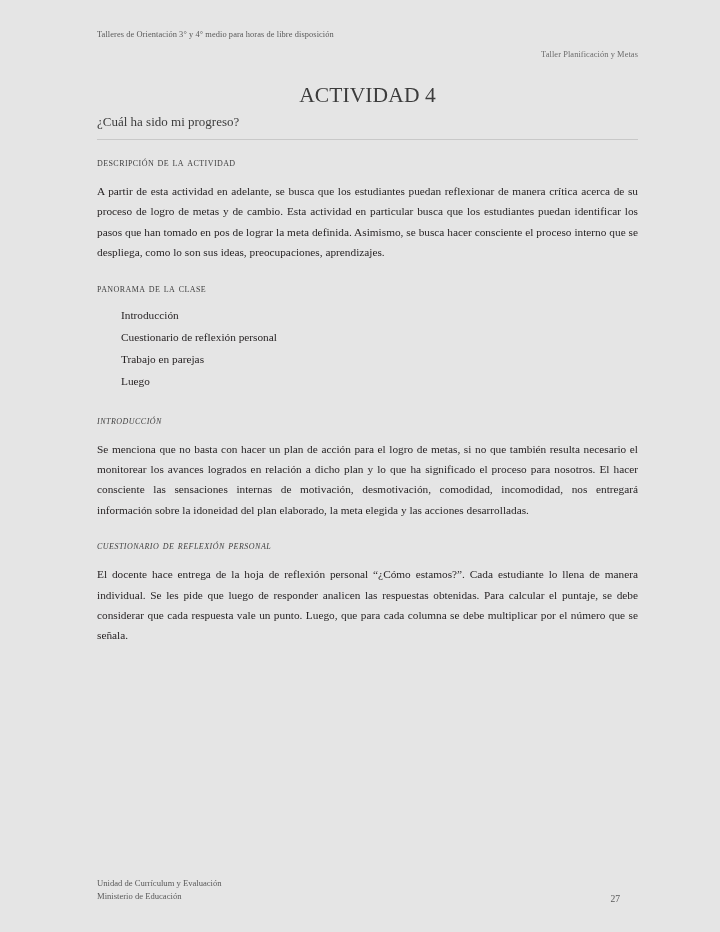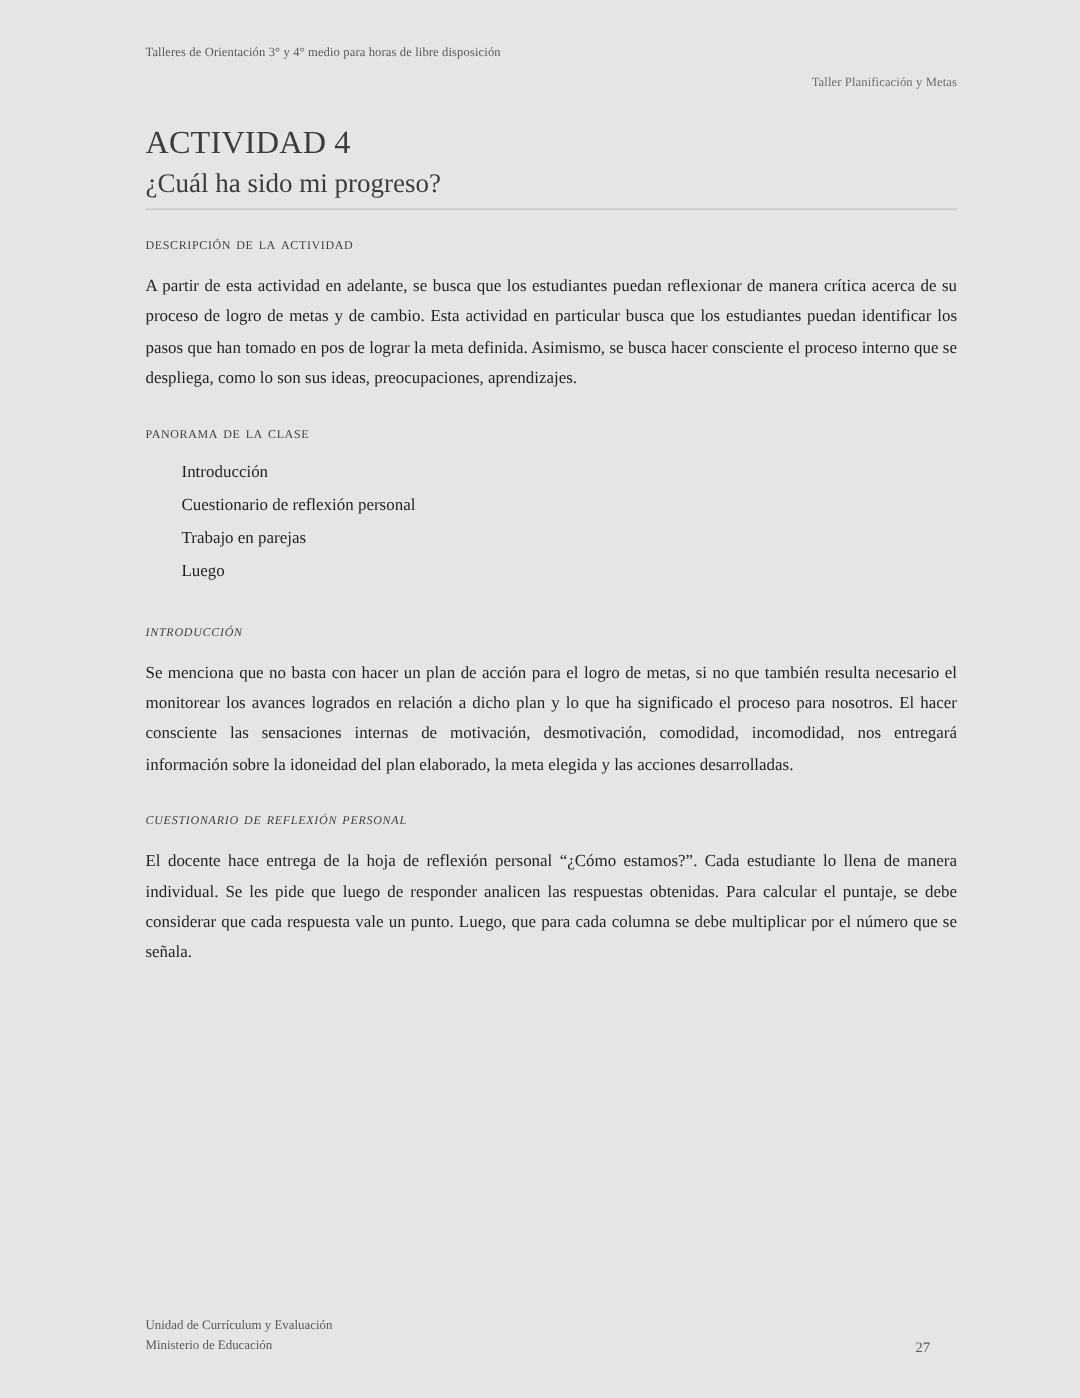--- a/index.html
+++ b/index.html
@@ -56,23 +56,24 @@
     width: 541px;
   }
 
   .activity-title {
     font-size: 21.5px;
     font-weight: 300;
     color: #3c3c3c;
     letter-spacing: 0.005em;
     line-height: 26px;
     margin: 0;
+    text-align: center;
   }
   .activity-subtitle {
-    font-size: 18px;
+    font-size: 13px;
     font-weight: 400;
     color: #3c3c3c;
     line-height: 20px;
     margin: 4px 0 0 0;
   }
   .title-rule {
     height: 0;
     border: 0;
     border-top: 1px solid #c8c8c8;
     margin: 7px 0 0 0;

